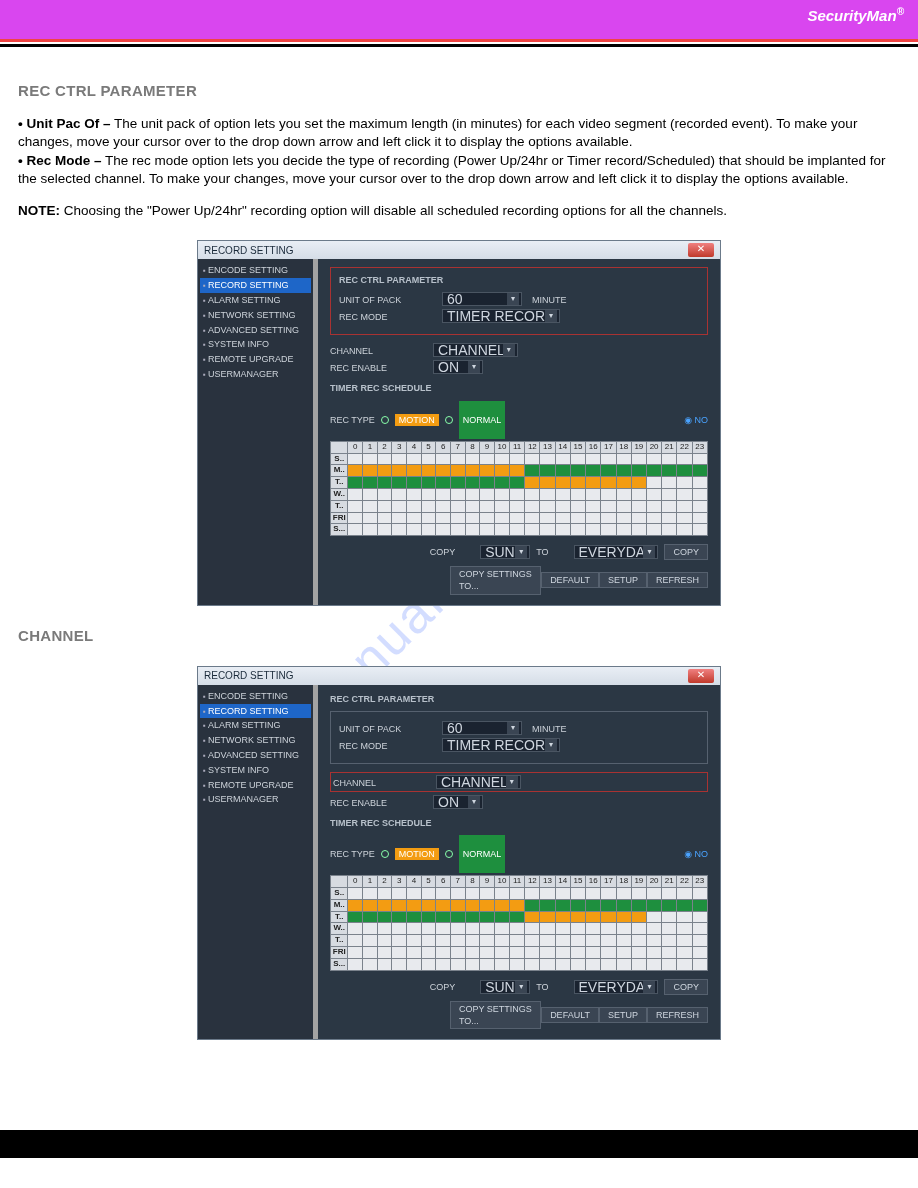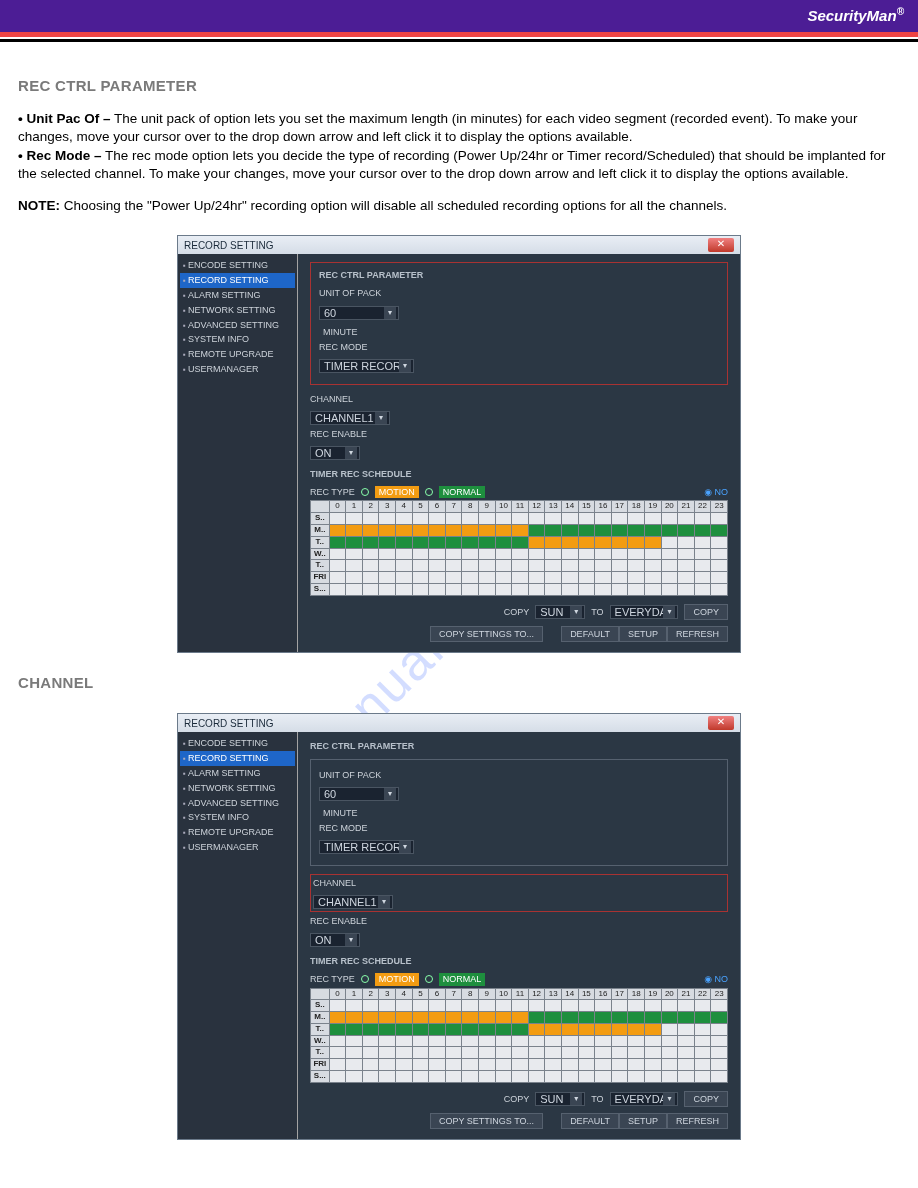--- a/index.html
+++ b/index.html
@@ -1,45 +1,45 @@
 <!DOCTYPE html>
 <html><head>
 <meta charset="utf-8">
 <style>
   * { box-sizing: border-box; margin: 0; padding: 0; }
   body { width: 918px; font-family: Arial, Helvetica, sans-serif; background: #fff; color: #000; }
-  .topbar { background: #4c1d95; color: #fff; font-weight: bold; font-style: italic; text-align: right; padding: 6px 14px 8px; border-bottom: 5px solid #ef4444; font-size: 15px; }
+  .topbar { background: #d946ef; color: #fff; font-weight: bold; font-style: italic; text-align: right; padding: 6px 14px 15px; border-bottom: 3px solid #ef4444; font-size: 15px; }
   .topbar sup { font-size: 10px; }
   .hr { height: 3px; background: #000; margin-top: 2px; }
   .page { padding: 14px 18px 40px; font-size: 13.5px; line-height: 1.35; }
   .h2 { font-weight: bold; color: #7a7a7a; font-size: 15px; margin: 20px 0 14px; letter-spacing: .3px; }
   .para { margin-bottom: 14px; font-weight: 300; }
   .bold { font-weight: bold; }
   .screenshot-wrap { display: flex; justify-content: center; margin: 20px 0 10px; }
   
-  .app { width: 564px; background: #2b3744; border: 1px solid #6b7a8a; font-size: 9px; color: #cdd3da; position: relative; }
+  .app { width: 524px; background: #2b3744; border: 1px solid #6b7a8a; font-size: 9px; color: #cdd3da; position: relative; }
   .app .titlebar { background: linear-gradient(#e9eef5,#d5dde7); color: #1a2a3a; padding: 2px 6px; display: flex; justify-content: space-between; align-items: center; font-size: 10px; }
   .app .closebtn { width: 26px; height: 14px; background: linear-gradient(#f08080,#c0392b); color: #fff; text-align: center; line-height: 12px; font-size: 10px; border-radius: 2px; }
   .app-body { display: flex; }
-  .tree { width: 120px; padding: 4px 2px; border-right: 1px solid #a3a3a3; background: #29323e; }
+  .tree { width: 120px; padding: 4px 2px; border-right: 5px solid #a3a3a3; background: #29323e; }
   .tree div { padding: 1px 3px; white-space: nowrap; }
   .tree .bullet::before { content: "▪ "; color: #aab; font-size: 8px; }
   .tree .sel { background: #1e66c8; color: #fff; }
   .main { flex: 1; padding: 8px 12px 10px; }
   .boxed { border: 1px solid #a83232; padding: 6px 8px 8px; margin-bottom: 8px; }
   .sectitle { color: #b7c0ca; margin-bottom: 6px; font-weight: bold; }
-  .row { display: flex; align-items: flex-start; margin: 3px 0; gap: 6px; flex-direction: column; }
+  .row { display: flex; align-items: flex-end; margin: 3px 0; gap: 6px; }
   .row .lbl { width: 78px; color: #cdd3da; }
-  .sel-input { background: #1a2330; border: 1px solid #4a5562; color: #cfd6df; padding: 4px 4px; height: 14px; line-height: 12px; font-size: 11px; position: relative; min-width: 80px; display: inline-flex; align-items: center; }
+  .sel-input { background: #1a2330; border: 1px solid #4a5562; color: #cfd6df; padding: 4px 4px; height: 14px; line-height: 12px; font-size: 14px; position: relative; min-width: 80px; display: inline-flex; align-items: center; margin-left: 19px; }
   .sel-input::after { content: "▾"; position: absolute; right: 2px; top: 0; background: #3a4553; width: 12px; text-align: center; font-size: 8px; }
   .suffix { margin-left: 4px; }
   .rectype { display: flex; align-items: center; gap: 6px; margin: 4px 0 2px; }
   .radio { width: 8px; height: 8px; border-radius: 50%; border: 1px solid #8fa; display: inline-block; }
   .pill-o { background: #f39c12; color: #fff; padding: 0 4px; }
-  .pill-g { background: #1e8f3e; color: #fff; padding: 0 4px; }
+  .pill-g { background: #1e8f3e; color: #fff; padding: 13px 4px; }
   .no { color: #4aa3ff; margin-left: auto; }
   
   table.sched { border-collapse: collapse; width: 100%; background: #e8eaee; color: #222; font-size: 8px; }
   table.sched th, table.sched td { border: 1px solid #7a828c; height: 10px; text-align: center; padding: 0; }
   table.sched th { background: #d7dbe1; font-weight: normal; width: 16px; }
   table.sched td.day { background: #d7dbe1; width: 18px; font-weight: bold; }
   .g { background: #1e8f3e; }
   .o { background: #f39c12; }
   .copyrow { display: flex; align-items: center; gap: 6px; margin-top: 8px; justify-content: flex-end; }
   .btn { background: #3a4553; border: 1px solid #56616f; color: #cfd6df; padding: 1px 8px; font-size: 9px; }

